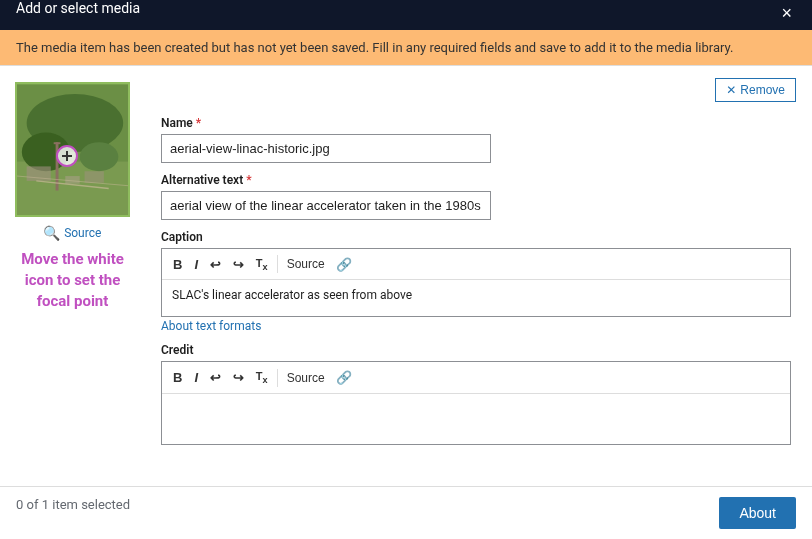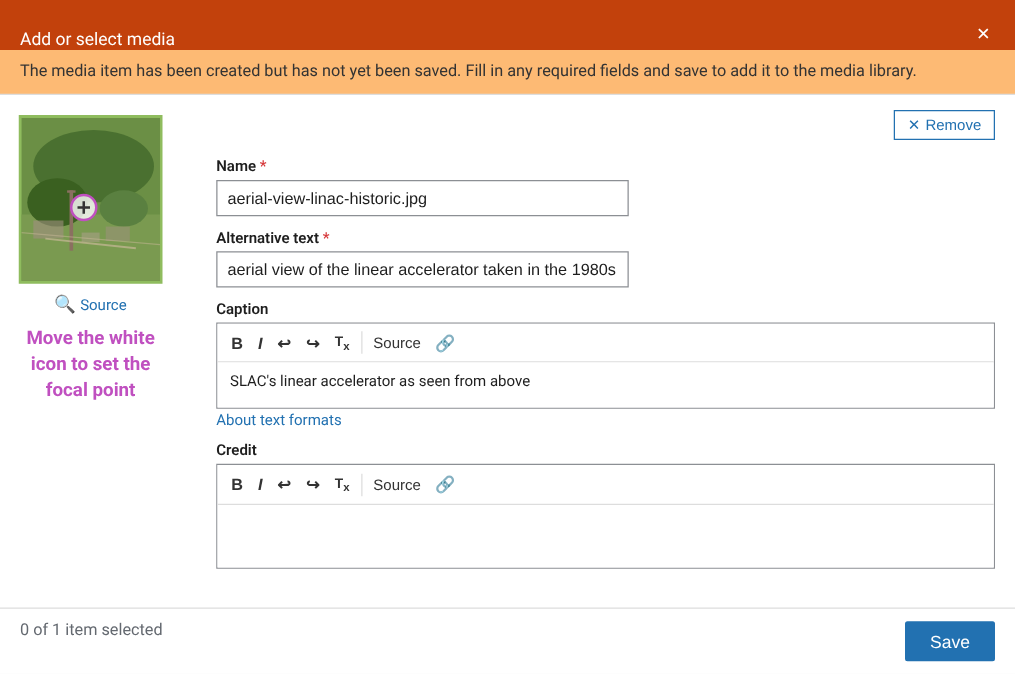--- a/index.html
+++ b/index.html
@@ -12,26 +12,26 @@
       overflow: hidden;
     }
     .modal {
       width: 812px;
       height: 539px;
       background: #fff;
       display: flex;
       flex-direction: column;
     }
     .modal-header {
-      background: #c2410c;
+      background: #0f172a;
       color: #fff;
       padding: 0 16px;
-      height: 40px;
-      display: flex;
-      align-items: flex-end;
+      height: 30px;
+      display: flex;
+      align-items: flex-start;
       justify-content: space-between;
       flex-shrink: 0;
     }
     .modal-header-title {
       font-size: 14px;
       font-weight: 400;
     }
     .modal-close {
       background: none;
       border: none;
@@ -229,21 +229,20 @@
       border: none;
       padding: 8px 20px;
       font-size: 14px;
       font-weight: 400;
       cursor: pointer;
       border-radius: 2px;
     }
     .field-group {
       display: flex;
       flex-direction: column;
-      margin-left: 12px;
     }
     .top-row {
       display: flex;
       justify-content: flex-end;
       margin-bottom: 4px;
     }
     
     .img-landscape {
       width: 100%;
       height: 100%;
@@ -346,15 +345,15 @@
           </div>
           <div class="rich-content" contenteditable="true" style="min-height: 50px;"></div>
         </div>
 
       </div>
     </div>
   </div>
 
   <div class="modal-footer">
     <span class="footer-count">0 of 1 item selected</span>
-    <button class="save-btn">Save</button>
+    <button class="save-btn">About</button>
   </div>
 </div>
 
 </body></html>

